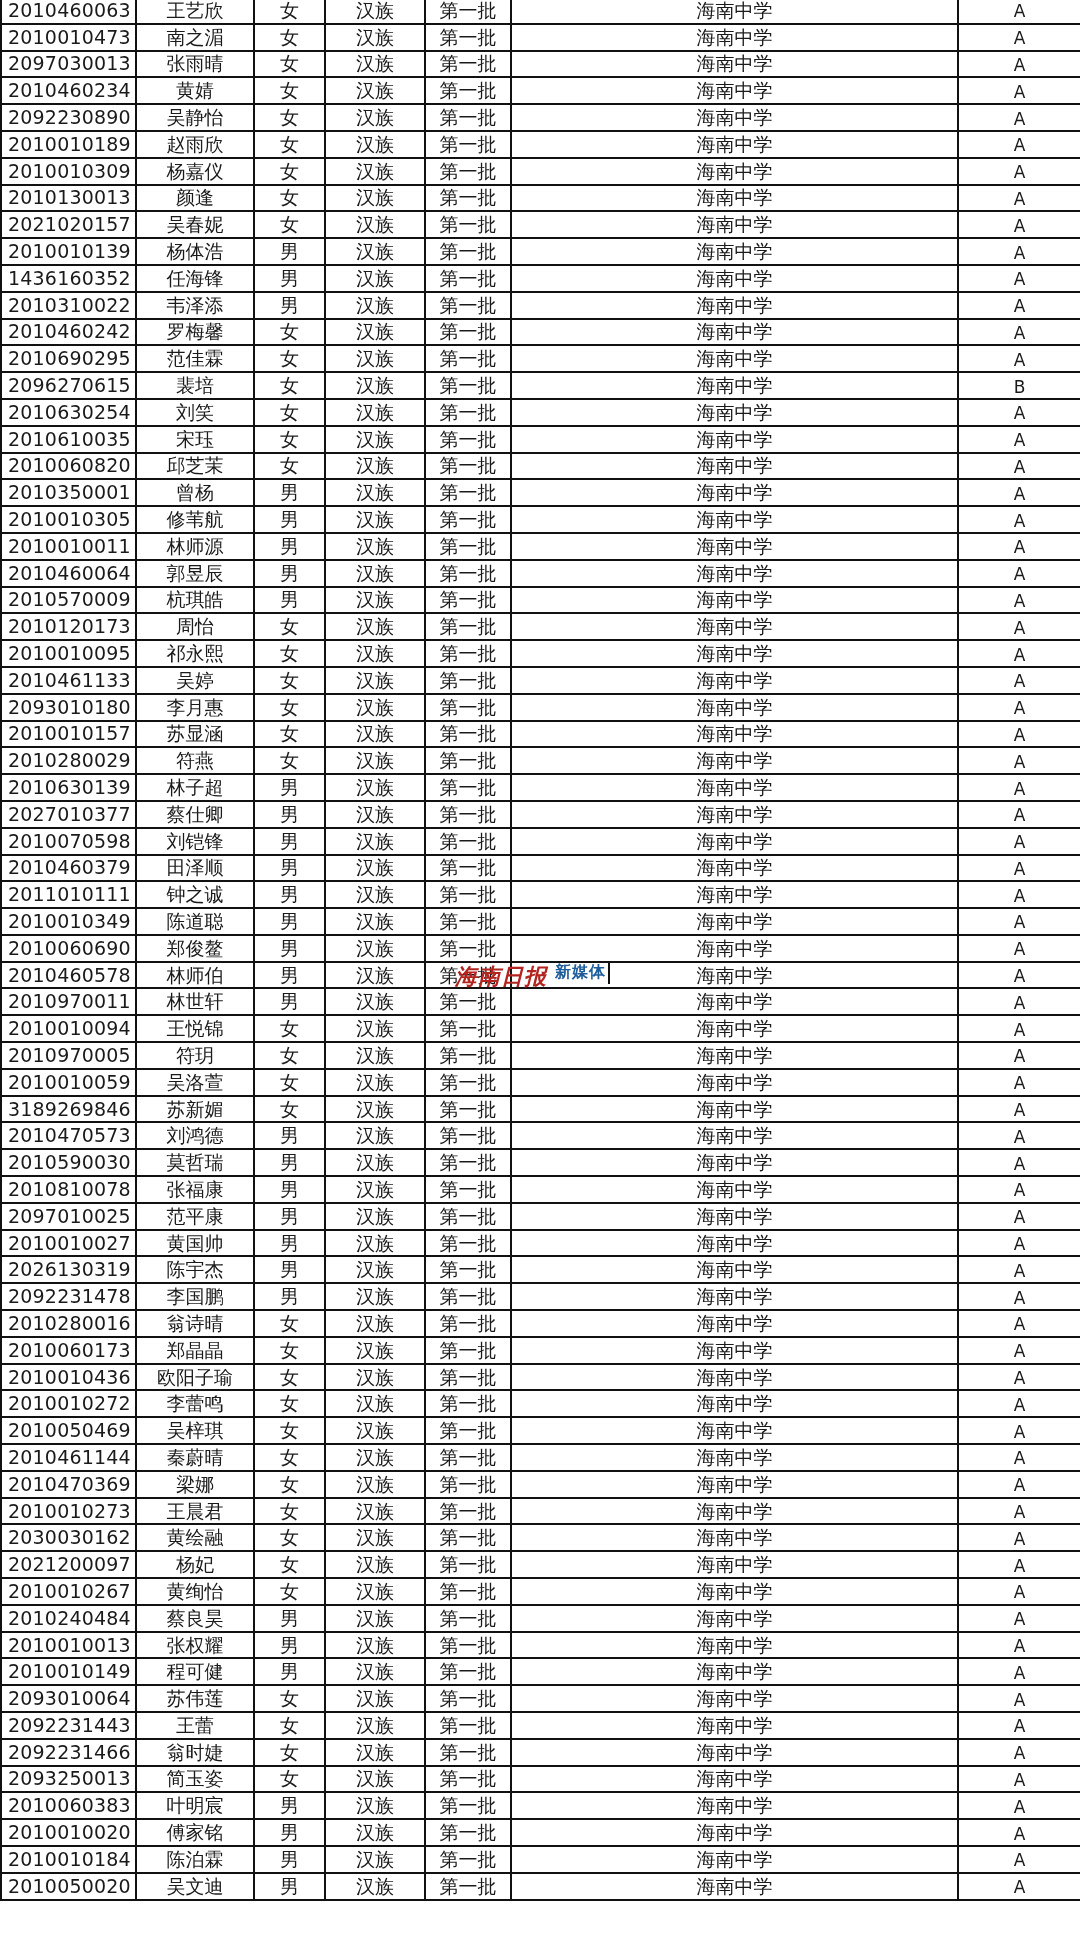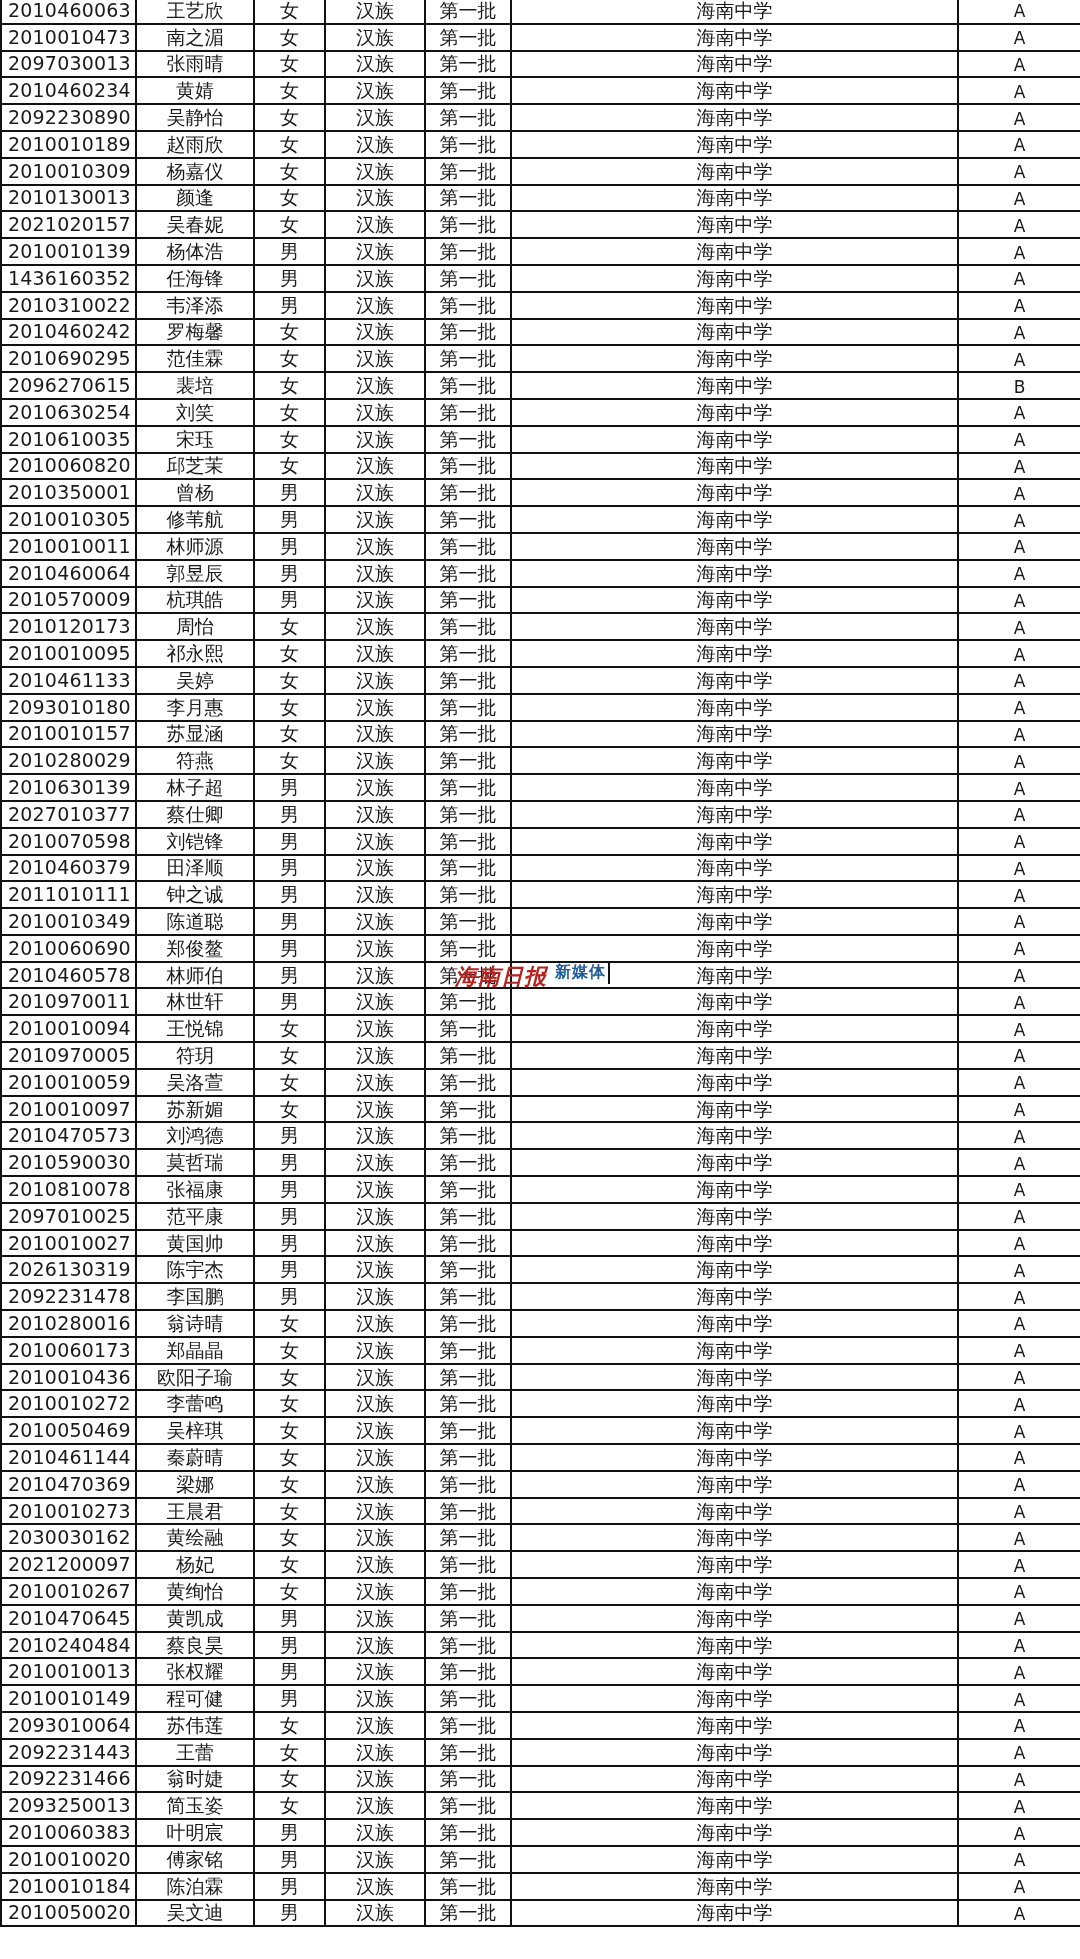--- a/index.html
+++ b/index.html
@@ -425,21 +425,21 @@
       <tr>
         <td class="id">2010010059</td>
         <td class="name">吴洛萱</td>
         <td class="sex">女</td>
         <td class="eth">汉族</td>
         <td class="batch">第一批</td>
         <td class="school">海南中学</td>
         <td class="grade">A</td>
       </tr>
       <tr>
-        <td class="id">2010010097</td>
+        <td class="id">3189269846</td>
         <td class="name">苏新媚</td>
         <td class="sex">女</td>
         <td class="eth">汉族</td>
         <td class="batch">第一批</td>
         <td class="school">海南中学</td>
         <td class="grade">A</td>
       </tr>
       <tr>
         <td class="id">2010470573</td>
         <td class="name">刘鸿德</td>
@@ -590,29 +590,20 @@
         <td class="sex">女</td>
         <td class="eth">汉族</td>
         <td class="batch">第一批</td>
         <td class="school">海南中学</td>
         <td class="grade">A</td>
       </tr>
       <tr>
         <td class="id">2010010267</td>
         <td class="name">黄绚怡</td>
         <td class="sex">女</td>
-        <td class="eth">汉族</td>
-        <td class="batch">第一批</td>
-        <td class="school">海南中学</td>
-        <td class="grade">A</td>
-      </tr>
-      <tr>
-        <td class="id">2010470645</td>
-        <td class="name">黄凯成</td>
-        <td class="sex">男</td>
         <td class="eth">汉族</td>
         <td class="batch">第一批</td>
         <td class="school">海南中学</td>
         <td class="grade">A</td>
       </tr>
       <tr>
         <td class="id">2010240484</td>
         <td class="name">蔡良昊</td>
         <td class="sex">男</td>
         <td class="eth">汉族</td>

